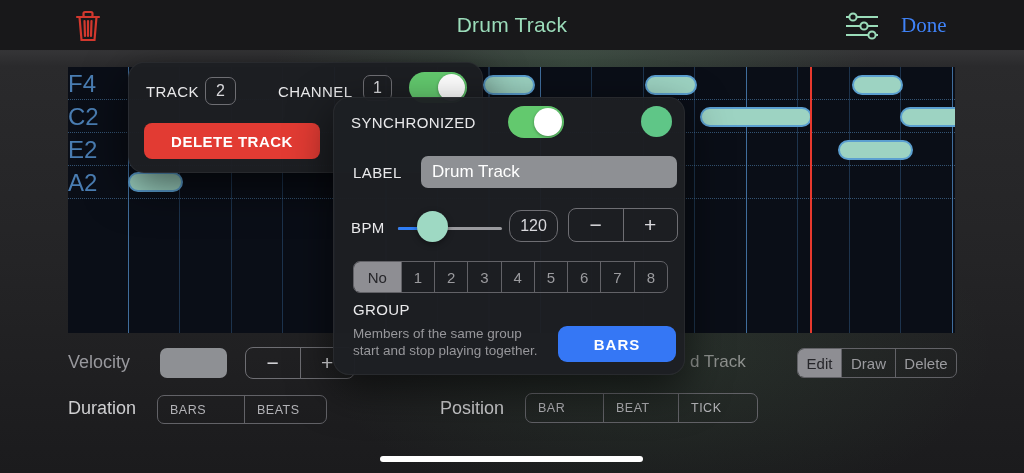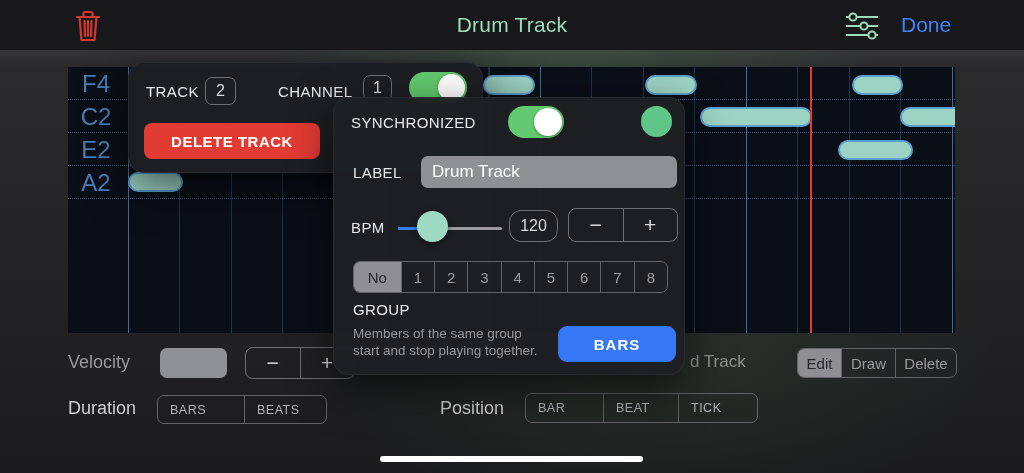--- a/index.html
+++ b/index.html
@@ -19,37 +19,37 @@
   }
   .nav-title {
     position:absolute; left:0; right:0; top:13px; text-align:center;
     font-size:21px; color:var(--title-green); letter-spacing:0.2px;
   }
   .trash-btn { position:absolute; left:72px; top:9px; width:32px; height:34px; cursor:pointer; }
   .sliders-btn { position:absolute; left:844px; top:10px; width:36px; height:32px; cursor:pointer; }
   .done-btn {
     position:absolute; left:901px; top:13px; font-size:21px;
     color:var(--ios-blue); cursor:pointer; background:none; border:none;
-    font-family:Liberation Sans, sans-serif;
+    font-family:Liberation Serif, serif;
   }
   
   .piano-roll {
     position:absolute; left:68px; top:67px; width:887px; height:266px;
     background:#0a0e17; z-index:1; overflow:hidden;
   }
   .grid-area {
     position:absolute; left:60px; top:0; right:0; bottom:0;
     background-image:
       repeating-linear-gradient(90deg, rgba(85,145,205,0.62) 0 1px, transparent 1px 206px),
       repeating-linear-gradient(90deg, rgba(60,112,165,0.38) 0 1px, transparent 1px 51.5px);
   }
   .row-line { position:absolute; left:0; width:100%; height:0; border-bottom:1px dotted rgba(92,152,208,0.5); }
   .pitch-label {
     position:absolute; left:0; width:56px; height:33px; line-height:33px;
-    text-align:center; font-size:24px; color:var(--pitch-blue);
+    font-size:24px; color:var(--pitch-blue);
   }
   .playhead { position:absolute; top:0; bottom:0; width:2px; background:var(--playhead-red); }
   .note {
     position:absolute; height:20px; border-radius:11px;
     background:var(--note-fill); border:2px solid var(--note-border);
   }
   .note.clipped { border-radius:11px 0 0 11px; border-right:none; }
   
   .popover {
     position:absolute; background:rgba(29,31,35,0.97); border-radius:16px;

